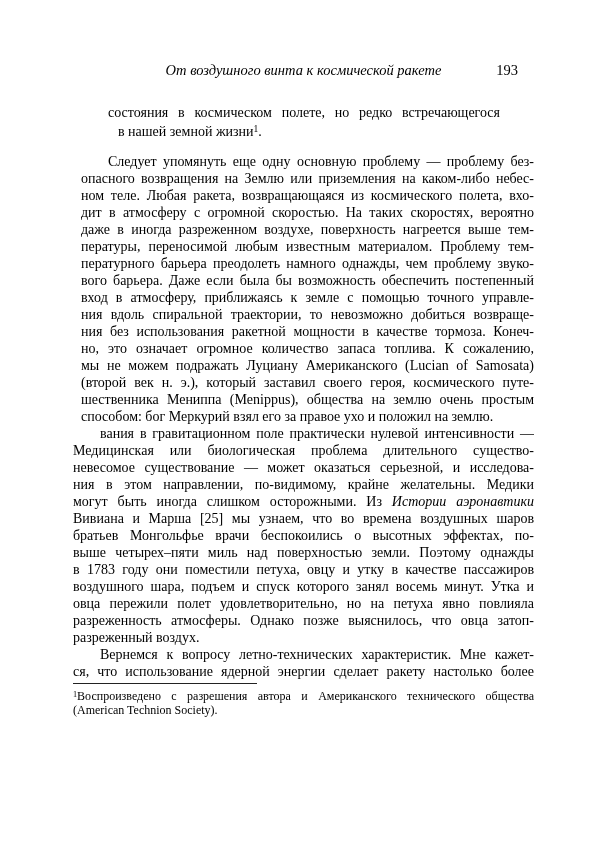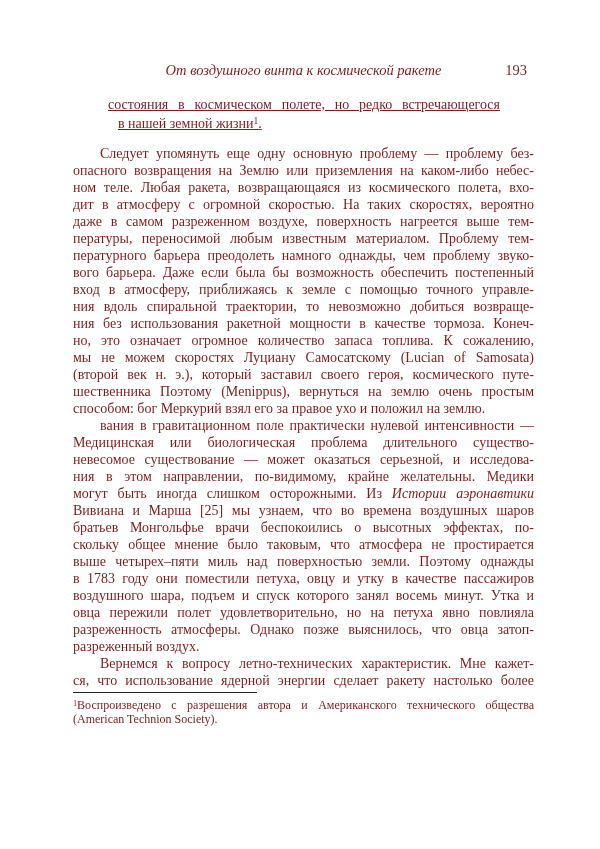--- a/index.html
+++ b/index.html
@@ -25,38 +25,38 @@
     font-size: 14.5px;
     line-height: 17px;
   }
   .head-title {
     display: block;
     text-align: center;
     font-style: italic;
   }
   .page-num {
     position: absolute;
-    right: 7px;
+    right: 16px;
     top: 0;
     font-style: normal;
     margin-left: 37px;
   }
   .block { font-size: 14px; }
   .line {
     height: 17px;
     line-height: 17px;
     text-align: justify;
     text-align-last: justify;
     overflow: hidden;
   }
   .line.endline { text-align-last: left; }
-  .block.quote { margin: 16px 34px 0 35px; text-decoration: underline; }
+  .block.quote { margin: 24px 34px 0 35px; }
   .block.quote .line { height: 19px; line-height: 19px; }
   .block.quote .line + .line { padding-left: 10px; }
-  .block.quote + .block.para { margin-top: 12px; }
+  .block.quote + .block.para { margin-top: 12px; margin-left: 8px; }
   .block.para .line:first-child { padding-left: 27px; }
   .block.footnote { margin-top: 3px; font-size: 12px; }
   .footnote-rule {
     width: 184px;
     height: 1px;
     background: #222222;
     margin-bottom: 5px;
   }
   .block.footnote .line { height: 14px; line-height: 14px; }
   .block.footnote .line:first-child { padding-left: 15px; }
@@ -64,58 +64,57 @@
   .sup {
     font-size: 0.68em;
     position: relative;
     top: -0.42em;
     line-height: 0;
   }
 </style>
 </head>
 <body>
 
-<div class="page" style="background: rgb(255, 255, 255); color: #7f1d1d;">
+<div class="page" style="background: rgb(255, 255, 255); color: #000000;">
   <div class="textblock">
     <div class="running-head">
       <span class="head-title">От воздушного винта к космической ракете</span>
       <span class="page-num">193</span>
     </div>
     <div>
         <div class="block quote">
           <div class="line"><span>состояния в космическом полете, но редко встречающегося</span></div>
           <div class="line endline"><span>в нашей земной жизни</span><span class="sup">1</span><span>.</span></div>
         </div>
         <div class="block para">
           <div class="line"><span>Следует упомянуть еще одну основную проблему — проблему без-</span></div>
           <div class="line"><span>опасного возвращения на Землю или приземления на каком-либо небес-</span></div>
           <div class="line"><span>ном теле. Любая ракета, возвращающаяся из космического полета, вхо-</span></div>
           <div class="line"><span>дит в атмосферу с огромной скоростью. На таких скоростях, вероятно</span></div>
-          <div class="line"><span>даже в самом разреженном воздухе, поверхность нагреется выше тем-</span></div>
+          <div class="line"><span>даже в иногда разреженном воздухе, поверхность нагреется выше тем-</span></div>
           <div class="line"><span>пературы, переносимой любым известным материалом. Проблему тем-</span></div>
           <div class="line"><span>пературного барьера преодолеть намного однажды, чем проблему звуко-</span></div>
           <div class="line"><span>вого барьера. Даже если была бы возможность обеспечить постепенный</span></div>
           <div class="line"><span>вход в атмосферу, приближаясь к земле с помощью точного управле-</span></div>
           <div class="line"><span>ния вдоль спиральной траектории, то невозможно добиться возвраще-</span></div>
           <div class="line"><span>ния без использования ракетной мощности в качестве тормоза. Конеч-</span></div>
           <div class="line"><span>но, это означает огромное количество запаса топлива. К сожалению,</span></div>
-          <div class="line"><span>мы не можем скоростях Луциану Самосатскому (Lucian of Samosata)</span></div>
+          <div class="line"><span>мы не можем подражать Луциану Американского (Lucian of Samosata)</span></div>
           <div class="line"><span>(второй век н. э.), который заставил своего героя, космического путе-</span></div>
-          <div class="line"><span>шественника Поэтому (Menippus), вернуться на землю очень простым</span></div>
+          <div class="line"><span>шественника Мениппа (Menippus), общества на землю очень простым</span></div>
           <div class="line endline"><span>способом: бог Меркурий взял его за правое ухо и положил на землю.</span></div>
         </div>
         <div class="block para">
           <div class="line"><span>вания в гравитационном поле практически нулевой интенсивности —</span></div>
           <div class="line"><span>Медицинская или биологическая проблема длительного существо-</span></div>
           <div class="line"><span>невесомое существование — может оказаться серьезной, и исследова-</span></div>
           <div class="line"><span>ния в этом направлении, по-видимому, крайне желательны. Медики</span></div>
           <div class="line"><span>могут быть иногда слишком осторожными. Из </span><span class="i">Истории аэронавтики</span></div>
           <div class="line"><span>Вивиана и Марша [25] мы узнаем, что во времена воздушных шаров</span></div>
           <div class="line"><span>братьев Монгольфье врачи беспокоились о высотных эффектах, по-</span></div>
-          <div class="line"><span>скольку общее мнение было таковым, что атмосфера не простирается</span></div>
           <div class="line"><span>выше четырех–пяти миль над поверхностью земли. Поэтому однажды</span></div>
           <div class="line"><span>в 1783 году они поместили петуха, овцу и утку в качестве пассажиров</span></div>
           <div class="line"><span>воздушного шара, подъем и спуск которого занял восемь минут. Утка и</span></div>
           <div class="line"><span>овца пережили полет удовлетворительно, но на петуха явно повлияла</span></div>
           <div class="line"><span>разреженность атмосферы. Однако позже выяснилось, что овца затоп-</span></div>
           <div class="line endline"><span>разреженный воздух.</span></div>
         </div>
         <div class="block para">
           <div class="line"><span>Вернемся к вопросу летно-технических характеристик. Мне кажет-</span></div>
           <div class="line"><span>ся, что использование ядерной энергии сделает ракету настолько более</span></div>

